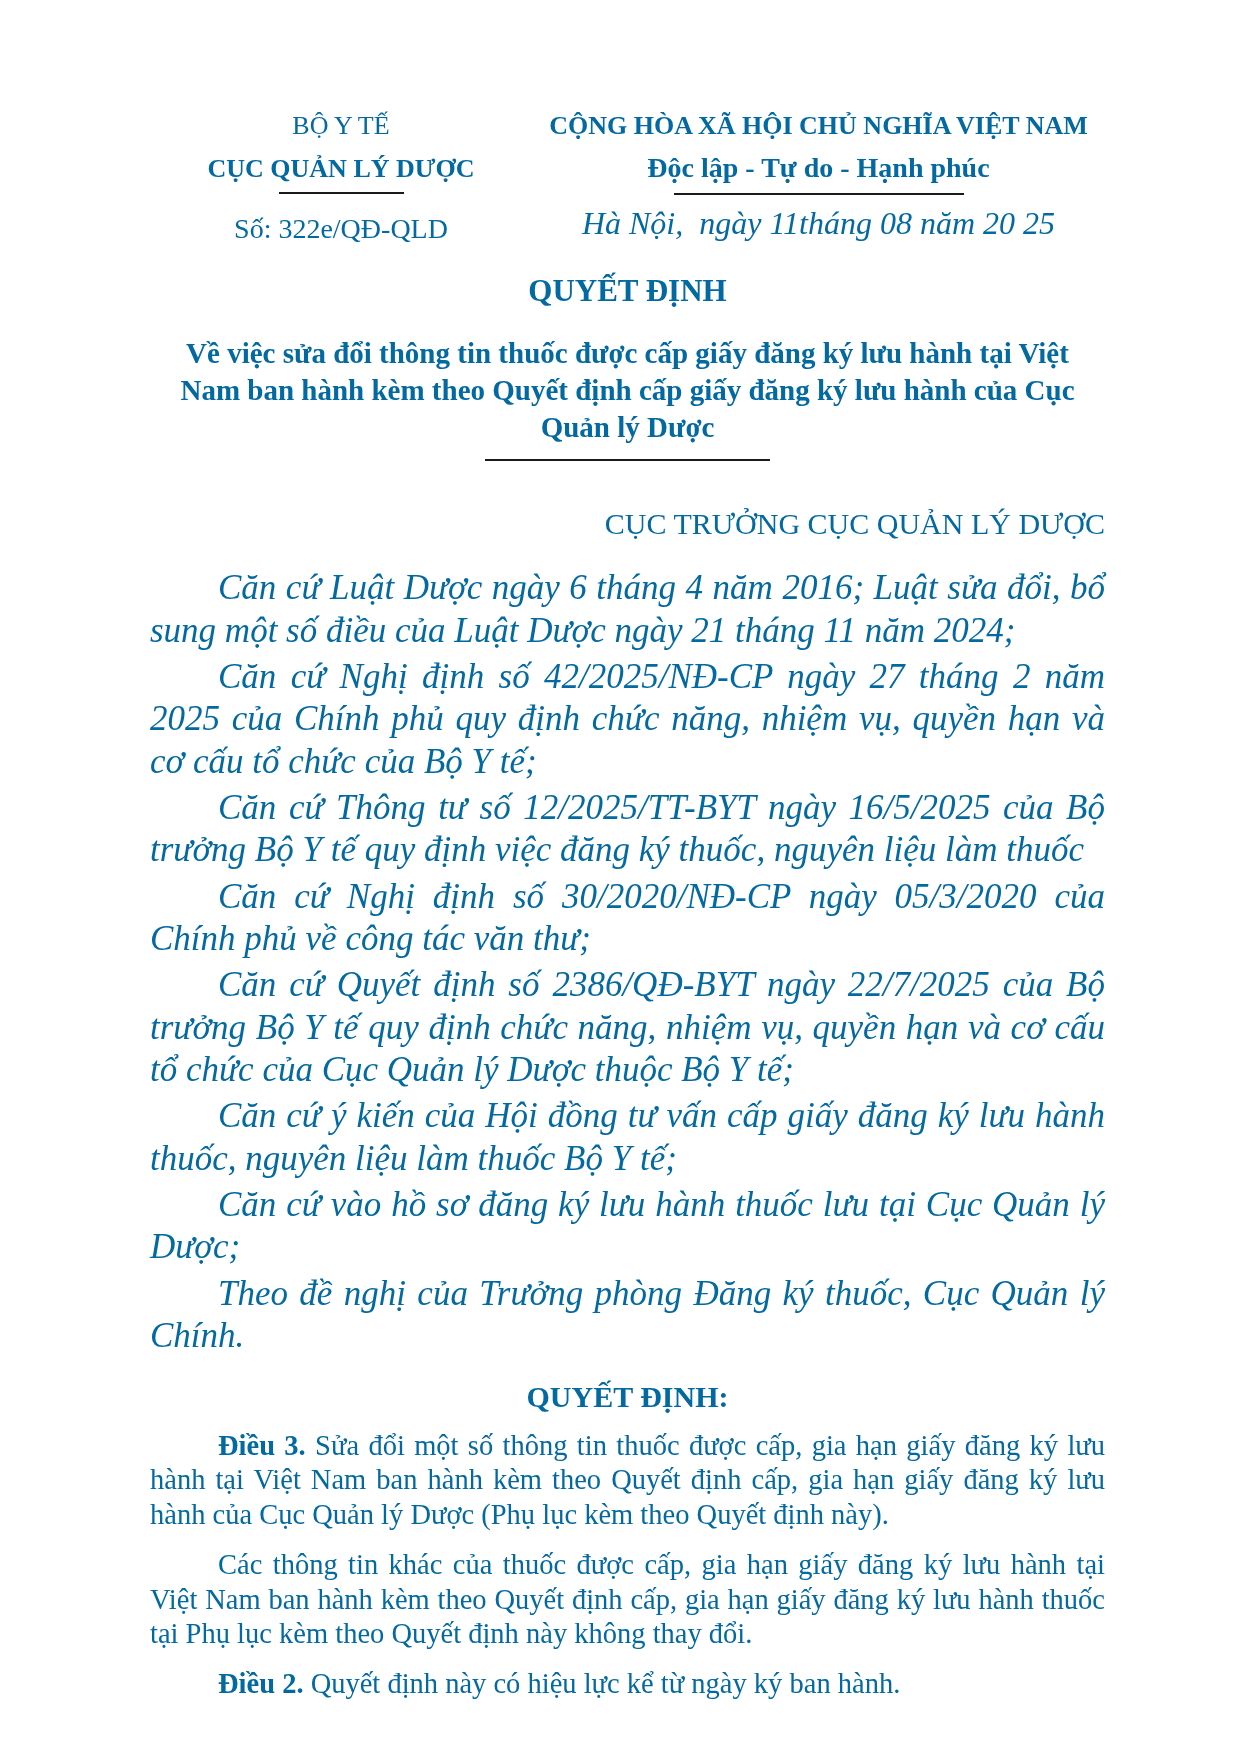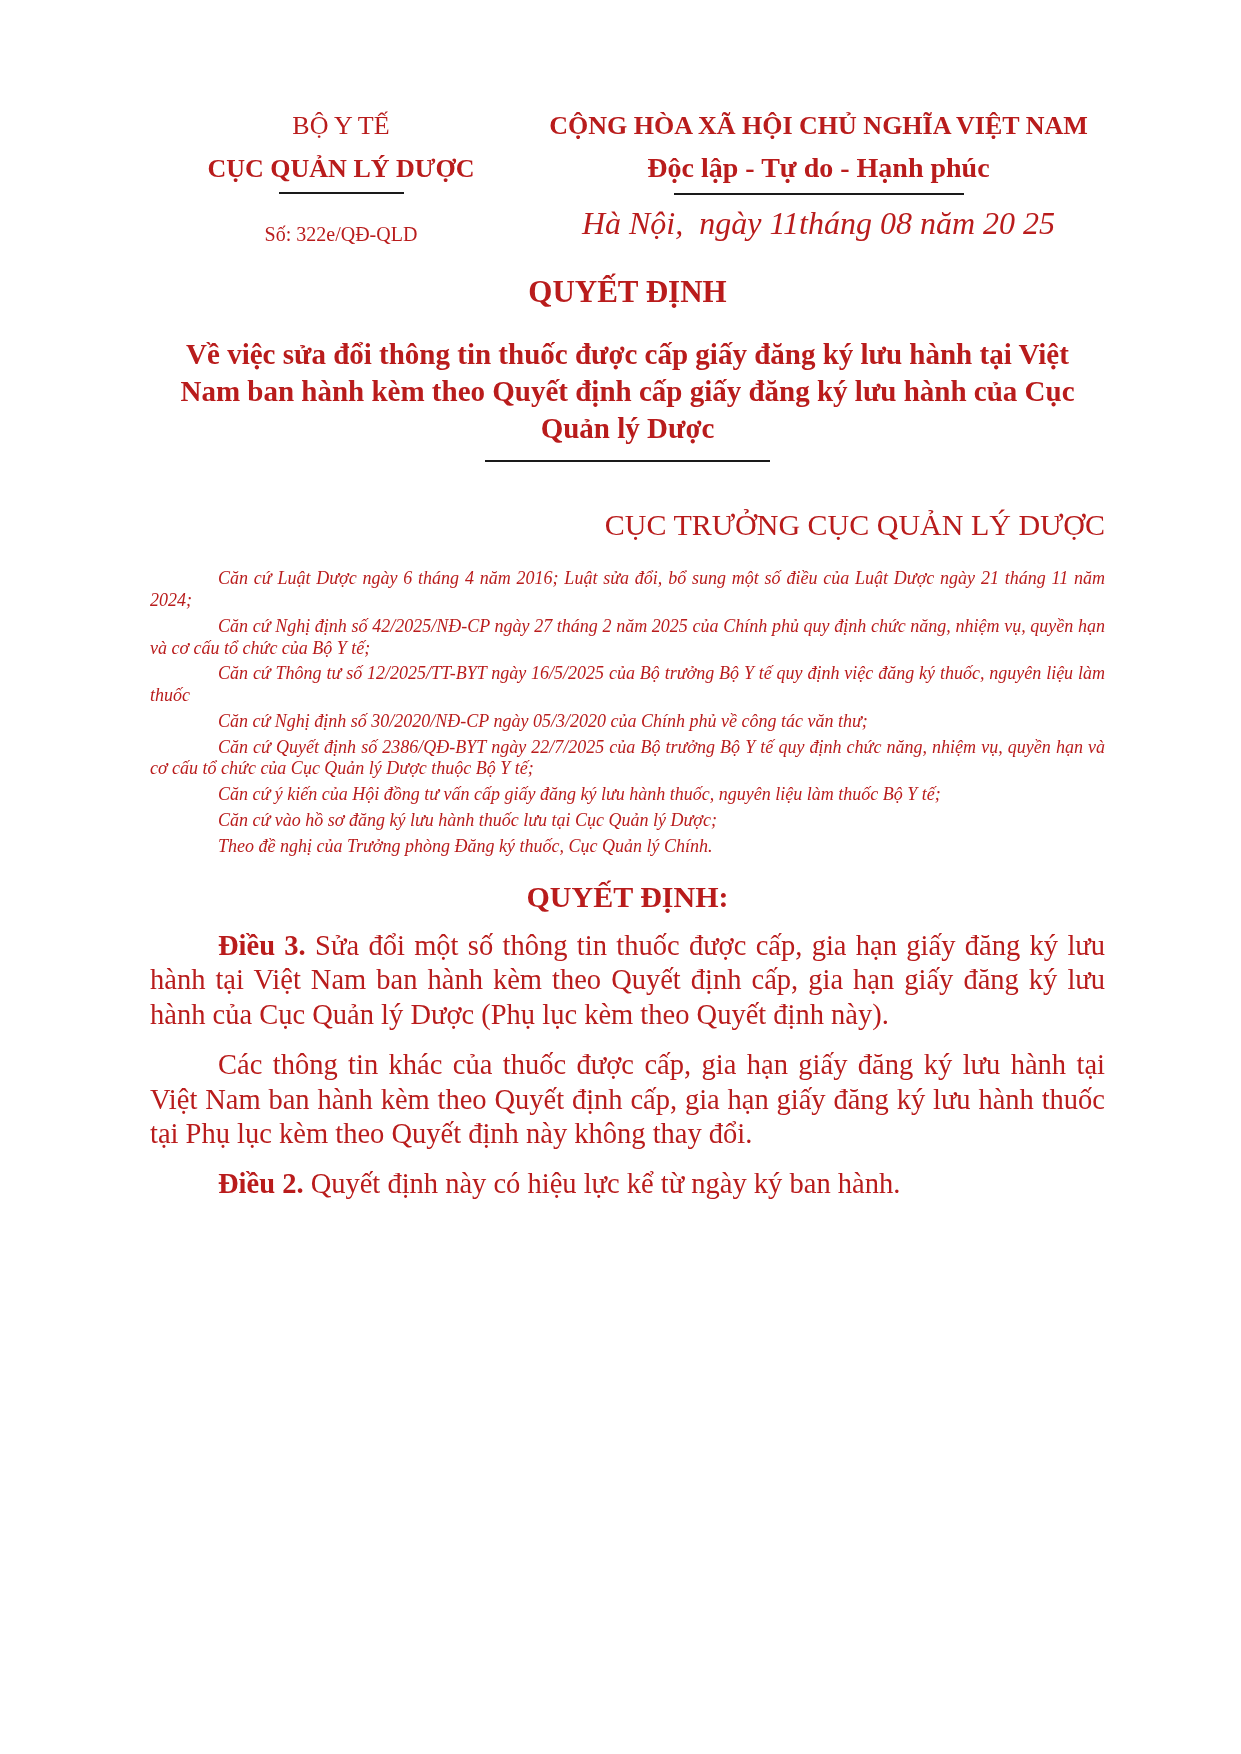--- a/index.html
+++ b/index.html
@@ -1,48 +1,48 @@
 <!DOCTYPE html>
 <html lang="vi"><head>
 <meta charset="utf-8">
 <style>
   html,body{margin:0;padding:0;background:#ffffff;}
   .page{
     position:relative;
     width:1241px;
     height:1754px;
     background:#ffffff;
-    color:#b91c1c;
+    color:#0369a1;
     font-family:"Liberation Serif","DejaVu Serif",serif;
     box-sizing:border-box;
     padding:110px 136px 0 150px;
     overflow:hidden;
   }
   
   .header{display:flex;}
   .header-left{width:40%;text-align:center;}
   .header-right{width:60%;text-align:center;}
   .ministry{font-size:26px;line-height:1.25;}
   .agency{font-size:26px;font-weight:bold;line-height:1.25;margin-top:10px;}
   .rule{height:2px;background:#1a1a1a;border:0;}
   .rule-agency{width:125px;margin:7px auto 0;}
-  .doc-number{font-size:20px;margin-top:29px;}
+  .doc-number{font-size:28px;margin-top:19px;}
   .country{font-size:26px;font-weight:bold;line-height:1.25;}
   .motto{font-size:28px;font-weight:bold;line-height:1.25;margin-top:7px;text-align:center;}
   .rule-motto{width:290px;margin:8px auto 0;}
   .date-line{font-size:32px;font-style:italic;margin-top:10px;white-space:pre;}
   
   .title{text-align:center;font-size:31px;font-weight:bold;margin-top:28px;}
   .subtitle{text-align:center;font-size:29px;font-weight:bold;line-height:1.28;max-width:935px;margin:26px auto 0;}
   .rule-subtitle{width:285px;margin:13px auto 0;}
   .issuer-heading{text-align:right;font-size:30px;font-weight:normal;margin-top:46px;}
   
   .body-block{margin-top:26px;}
   p.recital{
-    font-size:18px;font-style:italic;line-height:1.21;
+    font-size:35px;font-style:italic;line-height:1.21;
     text-align:justify;text-indent:68px;margin:4px 0 0;
   }
   .decision-heading{text-align:center;font-size:30px;font-weight:bold;margin-top:22px;}
   p.article{
     font-size:28.5px;line-height:1.22;
     text-align:justify;text-indent:68px;margin:15px 0 0;
   }
   .article-label{font-weight:bold;}
 </style>
 </head>

